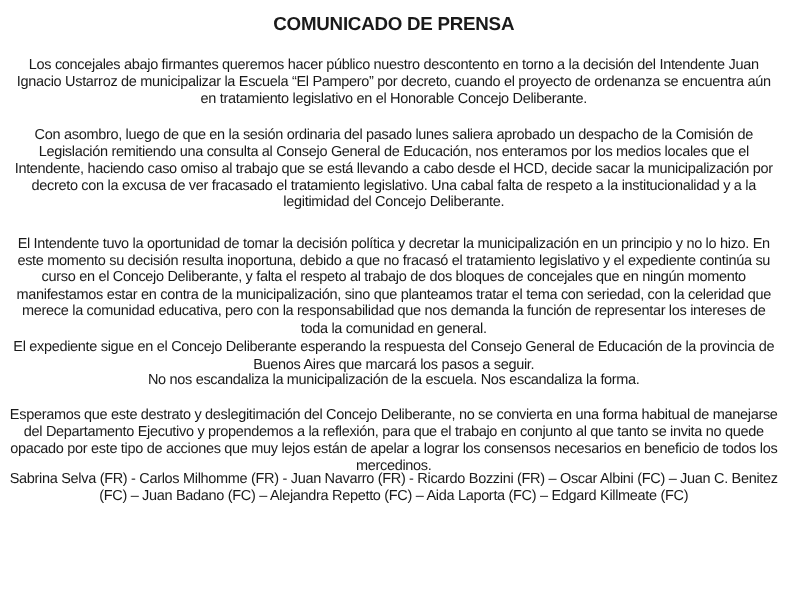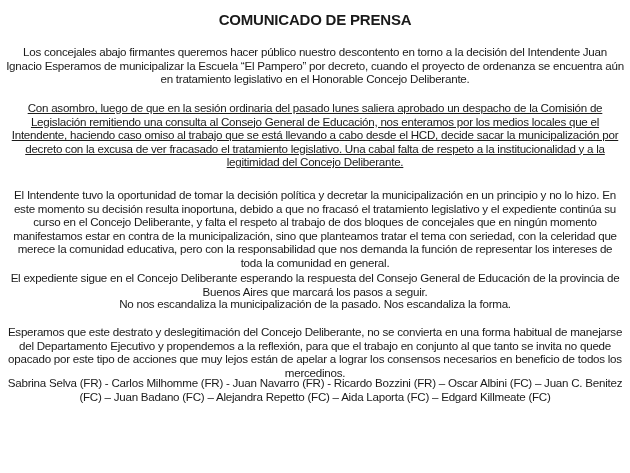--- a/index.html
+++ b/index.html
@@ -4,32 +4,32 @@
 <style>
   html,body{margin:0;padding:0;background:#ffffff;}
   body{width:630px;height:473px;overflow:hidden;position:relative;
        font-family:"Liberation Sans", sans-serif;color:#1a1a1a;}
   .doc{position:absolute;left:0;top:0;width:630px;}
   .title{position:absolute;top:11px;left:0;width:630px;text-align:center;
          font-weight:bold;font-size:15px;letter-spacing:-0.2px;}
   .p{position:absolute;left:6px;width:618px;text-align:center;
      font-size:11.6px;line-height:13.6px;letter-spacing:-0.25px;}
   #p1{top:45px;}
-  #p2{top:101px;text-decoration:underline;}
+  #p2{top:101px;}
   #p3{top:188px;}
   #p4{top:271px;}
   #p5{top:297px;}
   #p6{top:325px;}
   #sig{top:376px;}
 </style>
 </head>
 <body>
 
 <div class="doc">
   <div class="title">COMUNICADO DE PRENSA</div>
-  <div class="p" id="p1">Los concejales abajo firmantes queremos hacer público nuestro descontento en torno a la decisión del Intendente Juan Ignacio Esperamos de municipalizar la Escuela “El Pampero” por decreto, cuando el proyecto de ordenanza se encuentra aún en tratamiento legislativo en el Honorable Concejo Deliberante.</div>
+  <div class="p" id="p1">Los concejales abajo firmantes queremos hacer público nuestro descontento en torno a la decisión del Intendente Juan Ignacio Ustarroz de municipalizar la Escuela “El Pampero” por decreto, cuando el proyecto de ordenanza se encuentra aún en tratamiento legislativo en el Honorable Concejo Deliberante.</div>
   <div class="p" id="p2">Con asombro, luego de que en la sesión ordinaria del pasado lunes saliera aprobado un despacho de la Comisión de Legislación remitiendo una consulta al Consejo General de Educación, nos enteramos por los medios locales que el Intendente, haciendo caso omiso al trabajo que se está llevando a cabo desde el HCD, decide sacar la municipalización por decreto con la excusa de ver fracasado el tratamiento legislativo. Una cabal falta de respeto a la institucionalidad y a la legitimidad del Concejo Deliberante.</div>
   <div class="p" id="p3">El Intendente tuvo la oportunidad de tomar la decisión política y decretar la municipalización en un principio y no lo hizo. En este momento su decisión resulta inoportuna, debido a que no fracasó el tratamiento legislativo y el expediente continúa su curso en el Concejo Deliberante, y falta el respeto al trabajo de dos bloques de concejales que en ningún momento manifestamos estar en contra de la municipalización, sino que planteamos tratar el tema con seriedad, con la celeridad que merece la comunidad educativa, pero con la responsabilidad que nos demanda la función de representar los intereses de toda la comunidad en general.</div>
   <div class="p" id="p4">El expediente sigue en el Concejo Deliberante esperando la respuesta del Consejo General de Educación de la provincia de Buenos Aires que marcará los pasos a seguir.</div>
-  <div class="p" id="p5">No nos escandaliza la municipalización de la pasado. Nos escandaliza la forma.</div>
+  <div class="p" id="p5">No nos escandaliza la municipalización de la escuela. Nos escandaliza la forma.</div>
   <div class="p" id="p6">Esperamos que este destrato y deslegitimación del Concejo Deliberante, no se convierta en una forma habitual de manejarse del Departamento Ejecutivo y propendemos a la reflexión, para que el trabajo en conjunto al que tanto se invita no quede opacado por este tipo de acciones que muy lejos están de apelar a lograr los consensos necesarios en beneficio de todos los mercedinos.</div>
   <div class="p" id="sig">Sabrina Selva (FR) - Carlos Milhomme (FR) - Juan Navarro (FR) - Ricardo Bozzini (FR) – Oscar Albini (FC) – Juan C. Benitez (FC) – Juan Badano (FC) – Alejandra Repetto (FC) – Aida Laporta (FC) – Edgard Killmeate (FC)</div>
 </div>
 
 </body></html>

